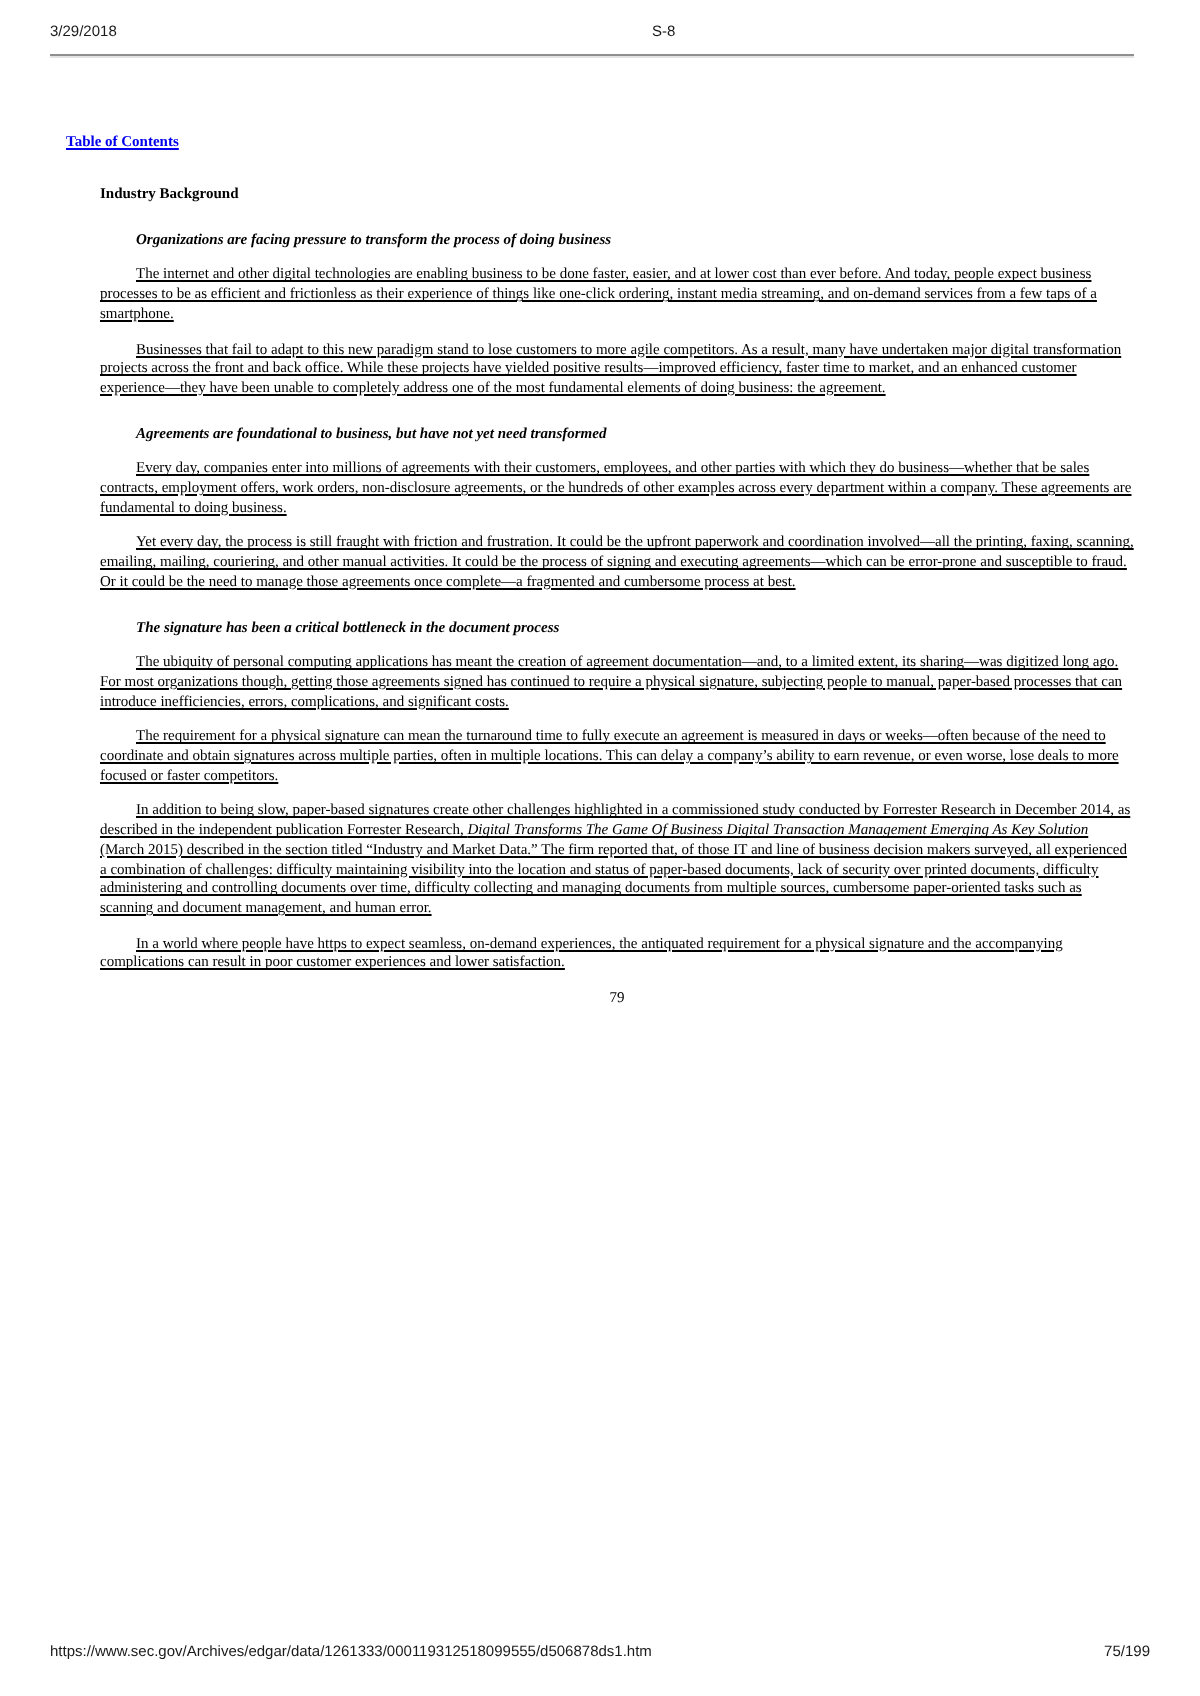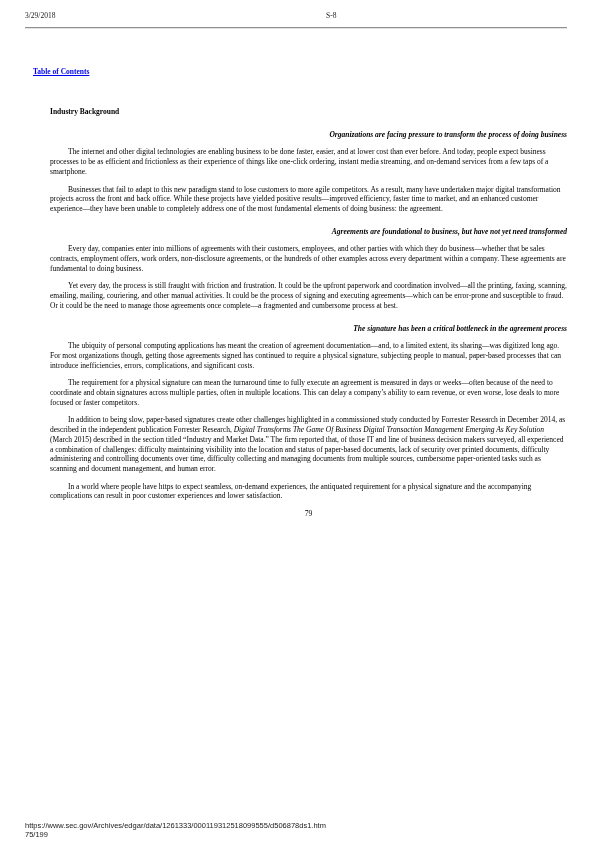--- a/index.html
+++ b/index.html
@@ -14,21 +14,21 @@
     width: 600px; height: 848px;
     background: #ffffff;
     font-family: "Liberation Serif", serif;
     color: #000000;
   }
 
   
   .print-header {
     position: absolute;
     top: 11px; left: 25px; right: 25px;
-    font-family: Liberation Serif, serif;
+    font-family: Liberation Sans, sans-serif;
     font-size: 7.5px;
     color: #1a1a1a;
     height: 10px;
     text-align: right;
   }
   .print-date { position: absolute; left: 0; top: 0; }
   .form-type  { position: absolute; left: 301px; top: 0; }
   .header-rule {
     position: absolute;
     top: 27px; left: 25px; width: 542px;
@@ -45,61 +45,60 @@
   }
   .toc-link {
     font-family: "Liberation Serif", serif;
     font-size: 7.5px;
     font-weight: bold;
     color: #0000EE;
     text-decoration: underline;
     display: inline-block;
   }
   .section-title {
-    margin: 29px 0 0 17px;
+    margin: 14px 0 0 17px;
     font-size: 7.5px;
     font-weight: bold;
     line-height: 9.7px;
   }
   .doc-body {
     margin-left: 17px;
     width: 517px;
     font-size: 7.5px;
     line-height: 9.7px;
     text-align: left;
   }
   .doc-body .subheading {
     margin: 13px 0 4px 0;
     padding-left: 18px;
     font-weight: bold;
     font-style: italic;
-    text-align: right;
   }
   .doc-body .para {
     margin: 8px 0;
     text-indent: 18px;
+    text-decoration: underline;
   }
   .doc-body .italic { font-style: italic; }
   .page-number {
     margin: 4px 0 0 17px;
     width: 517px;
     text-align: center;
     font-size: 7.5px;
   }
 
   
   .print-footer {
     position: absolute;
     top: 821px; left: 25px; width: 550px;
     font-family: "Liberation Sans", sans-serif;
     font-size: 7.5px;
     color: #1a1a1a;
     display: flex;
     justify-content: space-between;
-    flex-direction: column;
   }
 </style>
 </head>
 <body>
 
 <div class="page">
 
   <div class="print-header">
     <span class="print-date">3/29/2018</span>
     <span class="form-type">S-8</span>
@@ -110,21 +109,21 @@
   <div class="content">
     <a href="#" class="toc-link">Table of Contents</a>
     <div class="section-title">Industry Background</div>
     <div class="doc-body" id="doc-body">
         <div class="subheading">Organizations are facing pressure to transform the process of doing business</div>
         <div class="para"><span>The internet and other digital technologies are enabling business to be done faster, easier, and at lower cost than ever before. And today, people expect business processes to be as efficient and frictionless as their experience of things like one-click ordering, instant media streaming, and on-demand services from a few taps of a smartphone.</span></div>
         <div class="para"><span>Businesses that fail to adapt to this new paradigm stand to lose customers to more agile competitors. As a result, many have undertaken major digital transformation projects across the front and back office. While these projects have yielded positive results—improved efficiency, faster time to market, and an enhanced customer experience—they have been unable to completely address one of the most fundamental elements of doing business: the agreement.</span></div>
         <div class="subheading">Agreements are foundational to business, but have not yet need transformed</div>
         <div class="para"><span>Every day, companies enter into millions of agreements with their customers, employees, and other parties with which they do business—whether that be sales contracts, employment offers, work orders, non-disclosure agreements, or the hundreds of other examples across every department within a company. These agreements are fundamental to doing business.</span></div>
         <div class="para"><span>Yet every day, the process is still fraught with friction and frustration. It could be the upfront paperwork and coordination involved—all the printing, faxing, scanning, emailing, mailing, couriering, and other manual activities. It could be the process of signing and executing agreements—which can be error-prone and susceptible to fraud. Or it could be the need to manage those agreements once complete—a fragmented and cumbersome process at best.</span></div>
-        <div class="subheading">The signature has been a critical bottleneck in the agreement process</div>
+        <div class="subheading">The signature has been a critical bottleneck in the document process</div>
         <div class="para"><span>The ubiquity of personal computing applications has meant the creation of agreement documentation—and, to a limited extent, its sharing—was digitized long ago. For most organizations though, getting those agreements signed has continued to require a physical signature, subjecting people to manual, paper-based processes that can introduce inefficiencies, errors, complications, and significant costs.</span></div>
         <div class="para"><span>The requirement for a physical signature can mean the turnaround time to fully execute an agreement is measured in days or weeks—often because of the need to coordinate and obtain signatures across multiple parties, often in multiple locations. This can delay a company’s ability to earn revenue, or even worse, lose deals to more focused or faster competitors.</span></div>
         <div class="para"><span>In addition to being slow, paper-based signatures create other challenges highlighted in a commissioned study conducted by Forrester Research in December 2014, as described in the independent publication Forrester Research, </span><span class="italic">Digital Transforms The Game Of Business Digital Transaction Management Emerging As Key Solution</span><span> (March 2015) described in the section titled “Industry and Market Data.” The firm reported that, of those IT and line of business decision makers surveyed, all experienced a combination of challenges: difficulty maintaining visibility into the location and status of paper-based documents, lack of security over printed documents, difficulty administering and controlling documents over time, difficulty collecting and managing documents from multiple sources, cumbersome paper-oriented tasks such as scanning and document management, and human error.</span></div>
         <div class="para"><span>In a world where people have https to expect seamless, on-demand experiences, the antiquated requirement for a physical signature and the accompanying complications can result in poor customer experiences and lower satisfaction.</span></div>
       </div>
     <div class="page-number">79</div>
   </div>
 
   <div class="print-footer">
     <span>https://www.sec.gov/Archives/edgar/data/1261333/000119312518099555/d506878ds1.htm</span>

